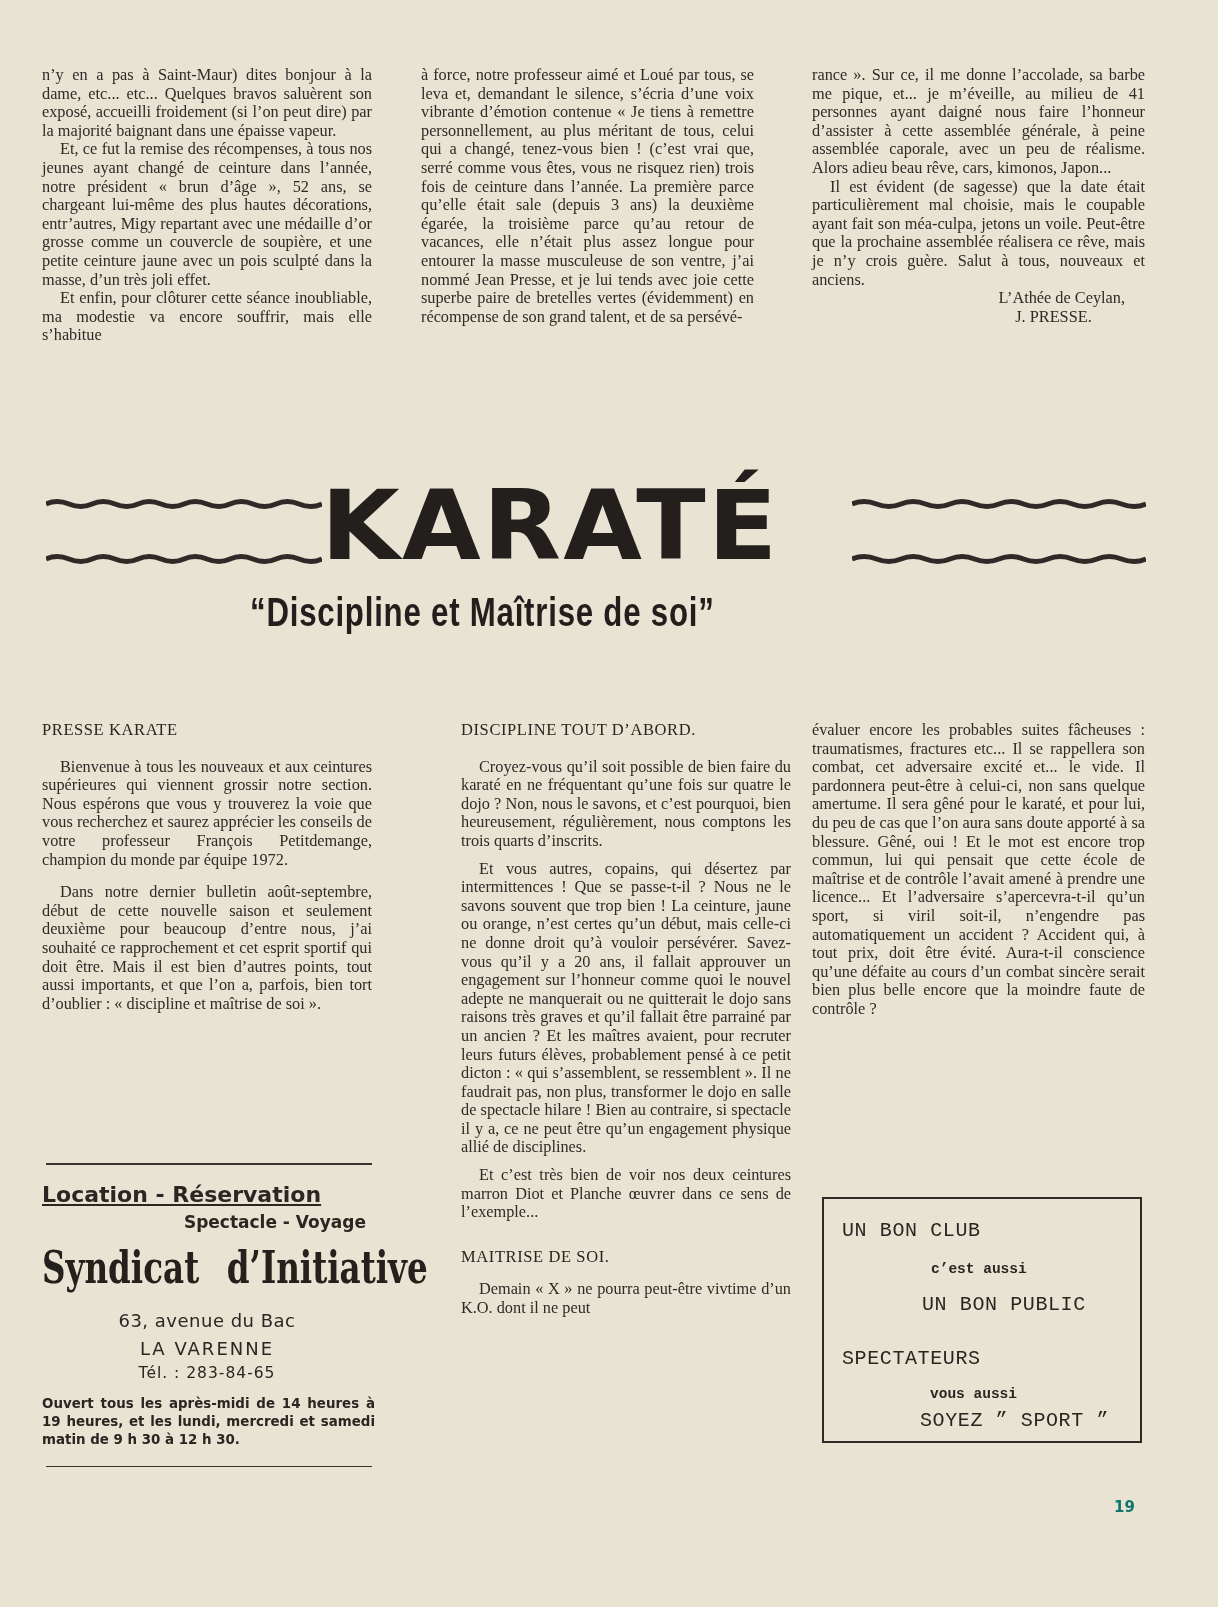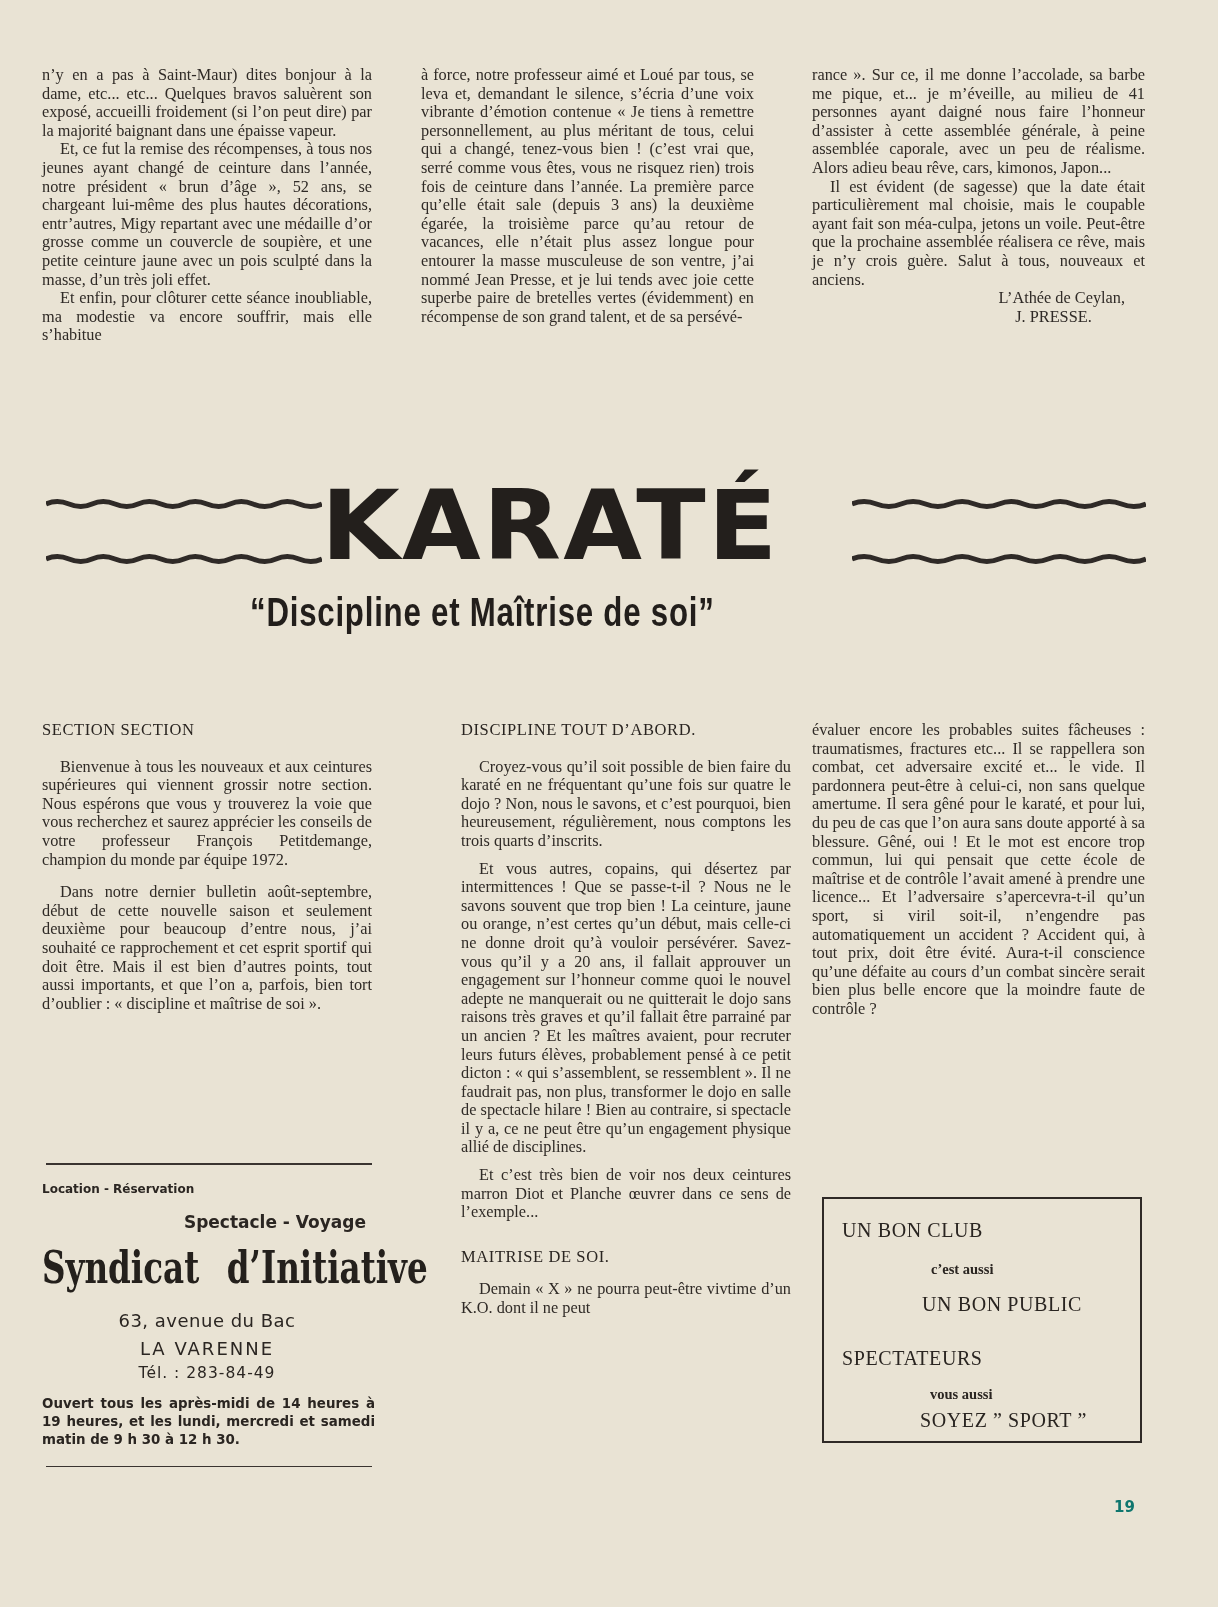--- a/index.html
+++ b/index.html
@@ -34,21 +34,21 @@
     color: #231f1c; transform: scaleX(1.06); transform-origin: left top;
   }
   .subtitle {
     position: absolute; left: 250px; top: 588px; width: 720px;
     font-family: "Liberation Sans", sans-serif; font-weight: bold;
     font-size: 40px; line-height: 48px; color: #221e1b;
     transform: scaleX(0.78); transform-origin: left top; letter-spacing: 1px;
     white-space: nowrap;
   }
   .rule { position: absolute; height: 2px; background: #3a3430; }
-  .ad-l1 { position: absolute; left: 42px; top: 1182px; font-size: 12px; font-weight: bold; font-family: "DejaVu Sans", sans-serif; }
+  .ad-l1 { position: absolute; left: 42px; top: 1182px; font-size: 22px; font-weight: bold; font-family: "DejaVu Sans", sans-serif; text-decoration: underline; }
   .ad-l2 { position: absolute; right: 852px; top: 1212px; font-size: 17px; font-weight: bold; font-family: "DejaVu Sans", sans-serif; }
   .ad-name {
     position: absolute; left: 42px; top: 1242px; width: 330px;
     font-family: "DejaVu Serif", serif; font-weight: bold; font-size: 44px;
     line-height: 52px; color: #24201c; transform: scaleX(0.74); transform-origin: left top;
     white-space: nowrap; word-spacing: 22px;
   }
   .ad-center { position: absolute; left: 42px; width: 330px; text-align: center; font-family: "DejaVu Sans", sans-serif; color: #2b2622; }
   .ad-addr { top: 1310px; font-size: 18px; letter-spacing: 0.5px; }
   .ad-city { top: 1338px; font-size: 18px; letter-spacing: 2px; }
@@ -57,21 +57,21 @@
     position: absolute; left: 42px; top: 1395px; width: 333px;
     font-family: "DejaVu Sans", sans-serif; font-weight: bold; font-size: 13.4px;
     line-height: 18px; text-align: justify; color: #2a2521;
   }
 
   
   .box {
     position: absolute; left: 822px; top: 1197px; width: 316px; height: 242px;
     border: 2px solid #2f2a26;
   }
-  .box .ln { position: absolute; font-family: Liberation Serif, serif; color: #2a2521; white-space: nowrap; }
+  .box .ln { position: absolute; font-family: Liberation Mono, monospace; color: #2a2521; white-space: nowrap; }
   .box .big { font-size: 20px; letter-spacing: 0.6px; }
   .box .small { font-size: 14.5px; font-weight: bold; }
 
   .pagenum {
     position: absolute; left: 1114px; top: 1498px;
     font-family: "DejaVu Sans", sans-serif; font-weight: bold; font-size: 15px; color: #0f766e;
   }
 </style>
 </head>
 <body>
@@ -103,32 +103,32 @@
   <path d="M0 6 Q 12 1 24.5 6 T 49 6 T 73.5 6 T 98 6 T 122.5 6 T 147 6 T 171.5 6 T 196 6 T 220.5 6 T 245 6 T 269.5 6 T 294 6" fill="none" stroke="#2f2a27" stroke-width="5"></path>
 </svg>
 <svg class="wave" style="left:852px; top:553px; width:294px; height:12px;" viewBox="0 0 294 12" preserveAspectRatio="none">
   <path d="M0 6 Q 12 1 24.5 6 T 49 6 T 73.5 6 T 98 6 T 122.5 6 T 147 6 T 171.5 6 T 196 6 T 220.5 6 T 245 6 T 269.5 6 T 294 6" fill="none" stroke="#2f2a27" stroke-width="5"></path>
 </svg>
 
 <div class="title-word">KARATÉ</div>
 <div class="subtitle">“Discipline et Maîtrise de soi”</div>
 
 <div class="col" style="left:42px; top:721px; width:330px;">
-  <h3>SECTION SECTION</h3>
+  <h3>PRESSE KARATE</h3>
   <p>Bienvenue à tous les nouveaux et aux ceintures supérieures qui viennent grossir notre section. Nous espérons que vous y trouverez la voie que vous recherchez et saurez apprécier les conseils de votre professeur François Petitdemange, champion du monde par équipe 1972.</p>
   <p class="gap" style="margin-top:14px;">Dans notre dernier bulletin août-septembre, début de cette nouvelle saison et seulement deuxième pour beaucoup d’entre nous, j’ai souhaité ce rapprochement et cet esprit sportif qui doit être. Mais il est bien d’autres points, tout aussi importants, et que l’on a, parfois, bien tort d’oublier : « discipline et maîtrise de soi ».</p>
 </div>
 
 <div class="rule" style="left:46px; top:1163px; width:326px;"></div>
 <div class="ad-l1">Location - Réservation</div>
 <div class="ad-l2">Spectacle - Voyage</div>
 <div class="ad-name">Syndicat d’Initiative</div>
 <div class="ad-center ad-addr">63, avenue du Bac</div>
 <div class="ad-center ad-city">LA VARENNE</div>
-<div class="ad-center ad-tel">Tél. : 283-84-49</div>
+<div class="ad-center ad-tel">Tél. : 283-84-65</div>
 <div class="ad-hours">Ouvert tous les après-midi de 14 heures à 19 heures, et les lundi, mercredi et samedi matin de 9 h 30 à 12 h 30.</div>
 <div class="rule" style="left:46px; top:1466px; width:326px; height:1px;"></div>
 
 <div class="col" style="left:426px; top:721px; width:330px;margin-left:35px;">
   <h3>DISCIPLINE TOUT D’ABORD.</h3>
   <p>Croyez-vous qu’il soit possible de bien faire du karaté en ne fréquentant qu’une fois sur quatre le dojo ? Non, nous le savons, et c’est pourquoi, bien heureusement, régulièrement, nous comptons les trois quarts d’inscrits.</p>
   <p class="gap">Et vous autres, copains, qui désertez par intermittences ! Que se passe-t-il ? Nous ne le savons souvent que trop bien ! La ceinture, jaune ou orange, n’est certes qu’un début, mais celle-ci ne donne droit qu’à vouloir persévérer. Savez-vous qu’il y a 20 ans, il fallait approuver un engagement sur l’honneur comme quoi le nouvel adepte ne manquerait ou ne quitterait le dojo sans raisons très graves et qu’il fallait être parrainé par un ancien ? Et les maîtres avaient, pour recruter leurs futurs élèves, probablement pensé à ce petit dicton : « qui s’assemblent, se ressemblent ». Il ne faudrait pas, non plus, transformer le dojo en salle de spectacle hilare ! Bien au contraire, si spectacle il y a, ce ne peut être qu’un engagement physique allié de disciplines.</p>
   <p class="gap">Et c’est très bien de voir nos deux ceintures marron Diot et Planche œuvrer dans ce sens de l’exemple...</p>
   <h3 style="margin-top:26px; margin-bottom:14px;">MAITRISE DE SOI.</h3>
   <p>Demain « X » ne pourra peut-être vivtime d’un K.O. dont il ne peut</p>

